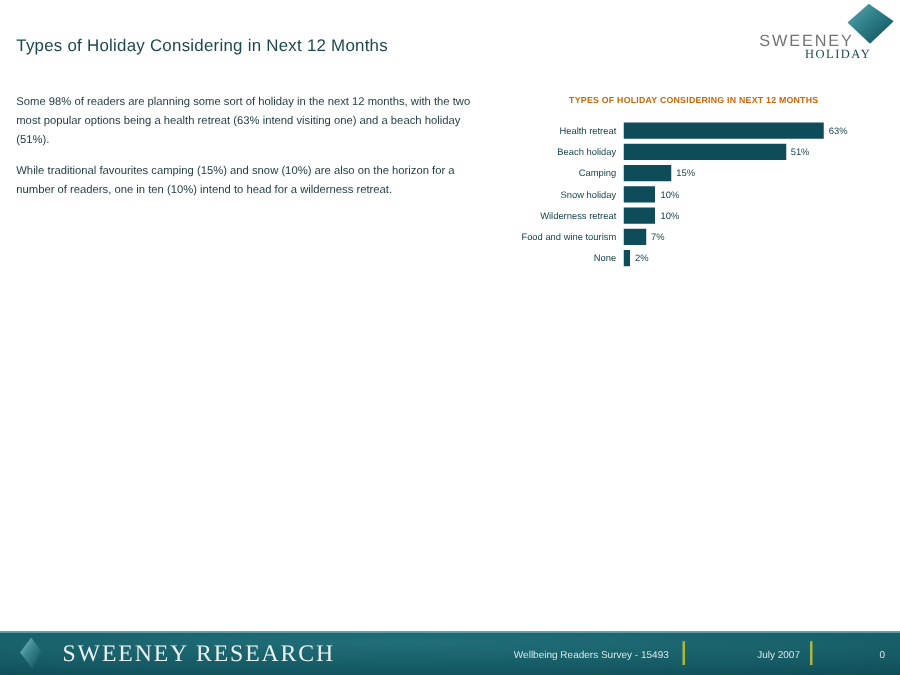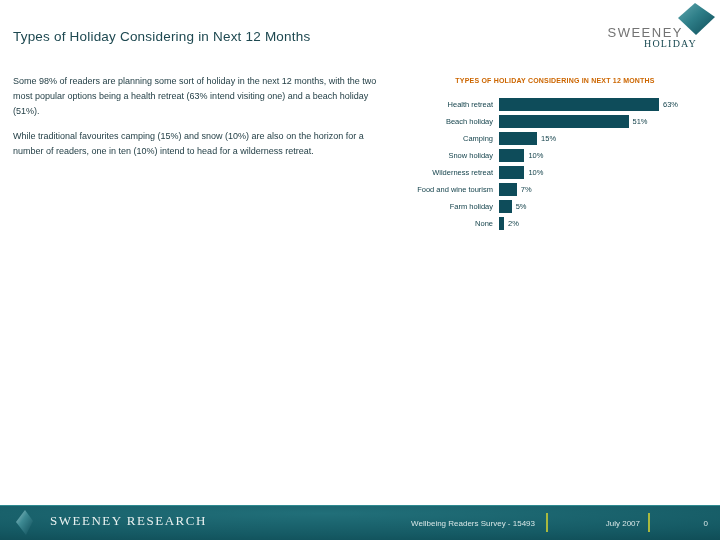--- a/index.html
+++ b/index.html
@@ -44,21 +44,21 @@
   .nlabel{width:29px;flex:none;}
   
   .footer{
     position:absolute;left:0;bottom:0;width:720px;height:34px;
     background:radial-gradient(ellipse 140% 130% at 45% 22%, #216F79 0%, #155A64 48%, #093E47 100%);
     border-top:1px solid #2E8A90;
   }
   .f-diamond{position:absolute;left:16px;top:4px;}
   .f-brand{
     position:absolute;left:50px;top:7px;font-family:"Liberation Serif",serif;
-    font-size:13px;color:#E9F1F0;letter-spacing:1.5px;white-space:nowrap;
+    font-size:19px;color:#E9F1F0;letter-spacing:1.5px;white-space:nowrap;
   }
   .f-survey{position:absolute;right:185px;top:13px;font-size:8px;color:#D7E6E6;white-space:nowrap;}
   .f-date{position:absolute;right:80px;top:13px;font-size:8px;color:#D7E6E6;white-space:nowrap;text-align:center;}
   .f-page{position:absolute;right:12px;top:13px;font-size:8px;color:#D7E6E6;}
   .f-div{position:absolute;top:7px;width:2px;height:19px;background:#A9B93E;}
   .f-div1{left:546px;}
   .f-div2{left:648px;}
 </style>
 </head>
 <body>
@@ -114,25 +114,20 @@
           <div class="clabel">Wilderness retreat</div>
           <div class="cbar" style="width: 25.4px; background: rgb(14, 76, 90);"></div>
           <div class="cval">10%</div>
         </div>
         <div class="crow">
           <div class="clabel">Food and wine tourism</div>
           <div class="cbar" style="width: 17.78px; background: rgb(14, 76, 90);"></div>
           <div class="cval">7%</div>
         </div>
         <div class="crow">
-          <div class="clabel">Farm holiday</div>
-          <div class="cbar" style="width: 12.7px; background: rgb(14, 76, 90);"></div>
-          <div class="cval">5%</div>
-        </div>
-        <div class="crow">
           <div class="clabel">None</div>
           <div class="cbar" style="width: 5.08px; background: rgb(14, 76, 90);"></div>
           <div class="cval">2%</div>
         </div>
       </div>
   </div>
 
 
   <div class="footer">
     <svg class="f-diamond" width="17" height="25" viewBox="0 0 17 25">

